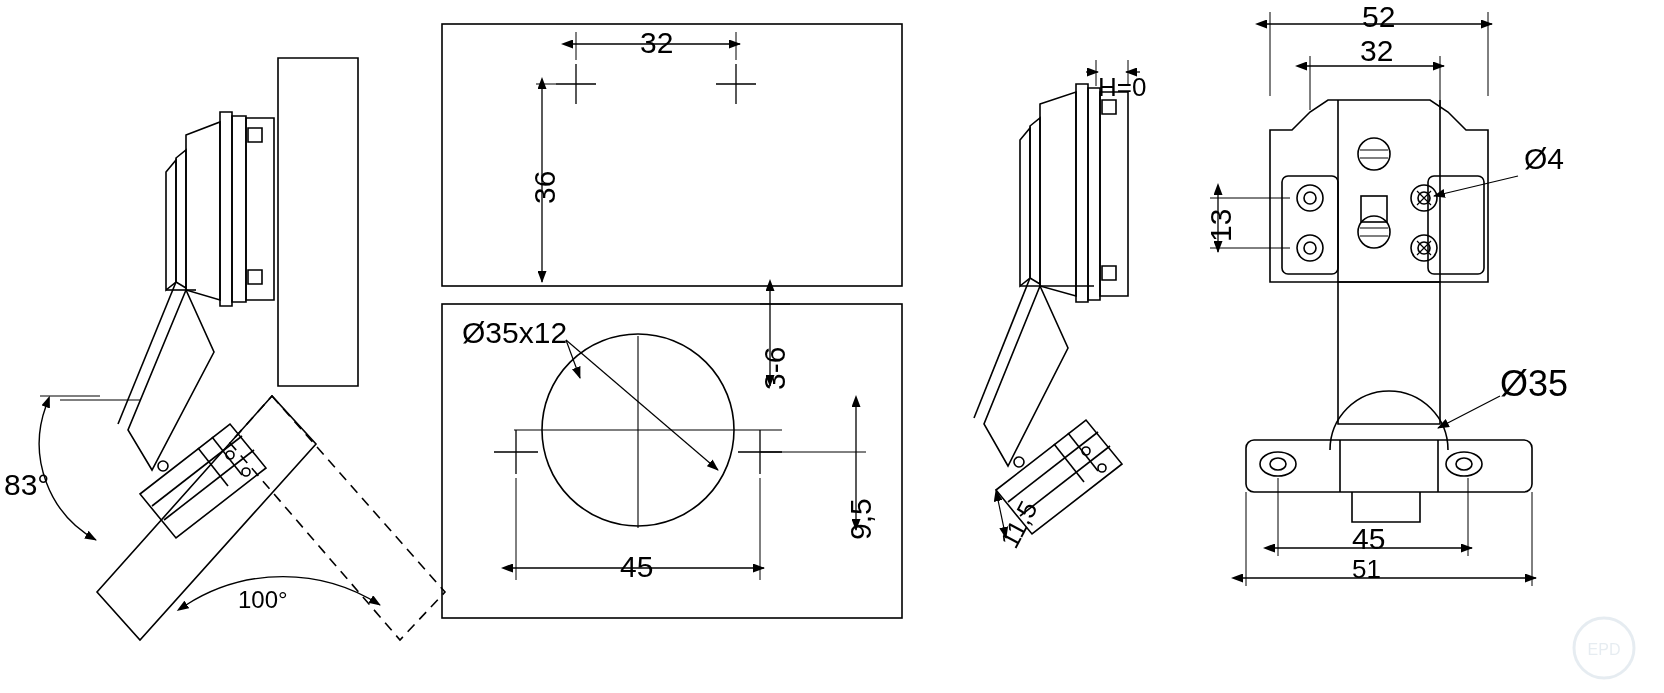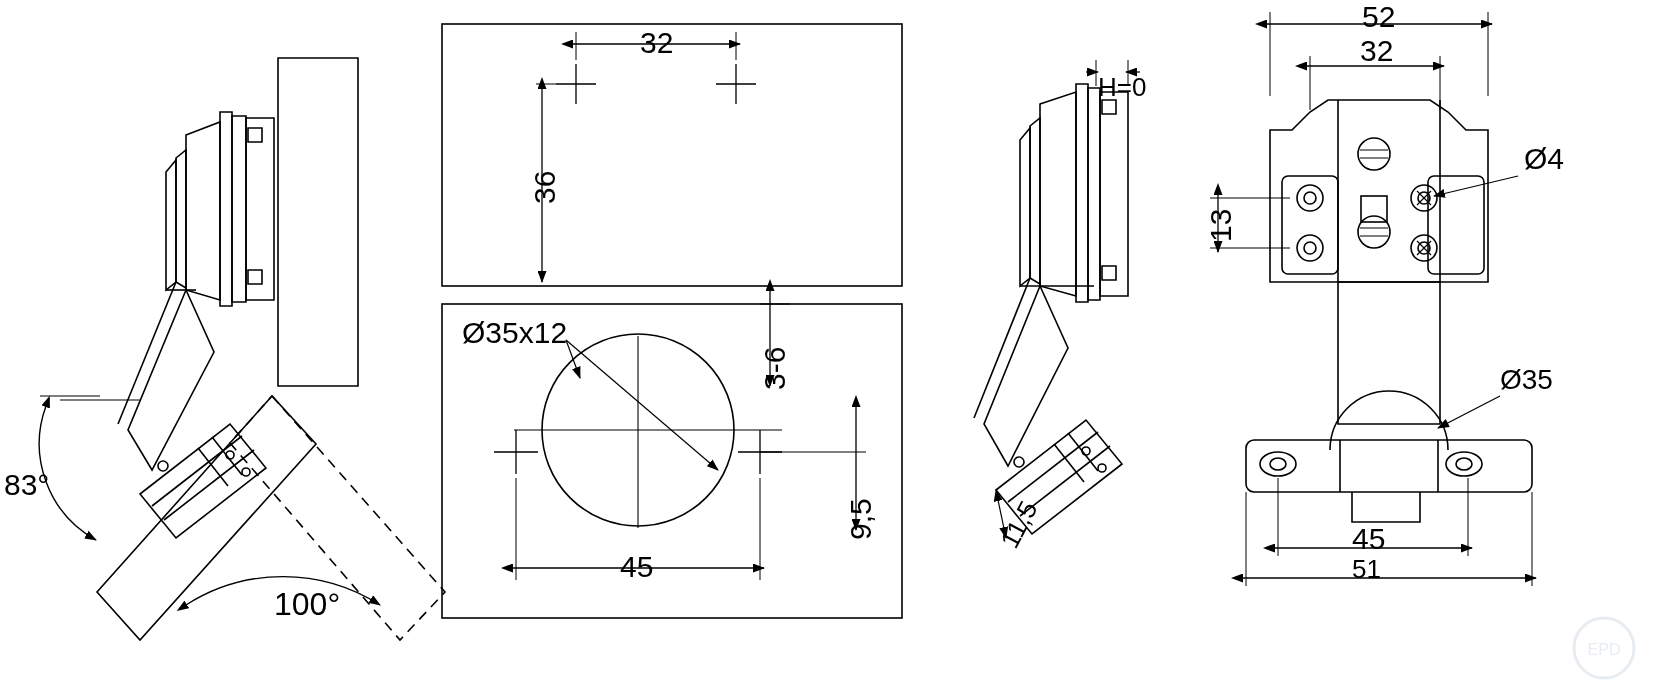--- a/index.html
+++ b/index.html
@@ -191,34 +191,34 @@
     <path d="M1242 578 L1536 578" stroke-width="1.3" marker-start="url(#ahs)" marker-end="url(#ah)"></path>
   </g>
 
   <g opacity="0.25">
     <circle cx="1604" cy="648" r="30" fill="none" stroke="#9fb7c9" stroke-width="3"></circle>
     <text x="1604" y="655" font-size="16" fill="#9fb7c9" text-anchor="middle" font-family="Liberation Sans, sans-serif">EPD</text>
   </g>
 </svg>
 
 <div class="lbl" style="left:4px;top:470px;font-size:30px;">83°</div>
-<div class="lbl" style="left:238px;top:588px;font-size:32px;margin-left:36px;">100°</div>
+<div class="lbl" style="left:238px;top:588px;font-size:24px;">100°</div>
 
 <div class="lbl" style="left:640px;top:28px;font-size:30px;">32</div>
 <div class="lbl rot" style="left:530px;top:204px;font-size:30px;transform:rotate(-90deg);">36</div>
 
 <div class="lbl" style="left:462px;top:318px;font-size:30px;">Ø35x12</div>
 <div class="lbl rot" style="left:760px;top:390px;font-size:30px;transform:rotate(-90deg);">3-6</div>
 <div class="lbl rot" style="left:846px;top:540px;font-size:30px;transform:rotate(-90deg);">9,5</div>
 <div class="lbl" style="left:620px;top:552px;font-size:30px;">45</div>
 
 <div class="lbl" style="left:1098px;top:30px;font-size:26px;margin-top:44px;">H=0</div>
 <div class="lbl rot" style="left:996px;top:540px;font-size:26px;transform:rotate(-62deg);">11,5</div>
 
 <div class="lbl" style="left:1362px;top:2px;font-size:30px;text-align:center;">52</div>
 <div class="lbl" style="left:1360px;top:36px;font-size:30px;">32</div>
 <div class="lbl rot" style="left:1206px;top:242px;font-size:30px;transform:rotate(-90deg);">13</div>
 <div class="lbl" style="left:1524px;top:144px;font-size:30px;">Ø4</div>
-<div class="lbl" style="left:1500px;top:366px;font-size:28px;">Ø35</div>
+<div class="lbl" style="left:1500px;top:366px;font-size:36px;">Ø35</div>
 <div class="lbl" style="left:1352px;top:524px;font-size:30px;">45</div>
 <div class="lbl" style="left:1352px;top:556px;font-size:26px;">51</div>
 
 </div>
 
 </body></html>

